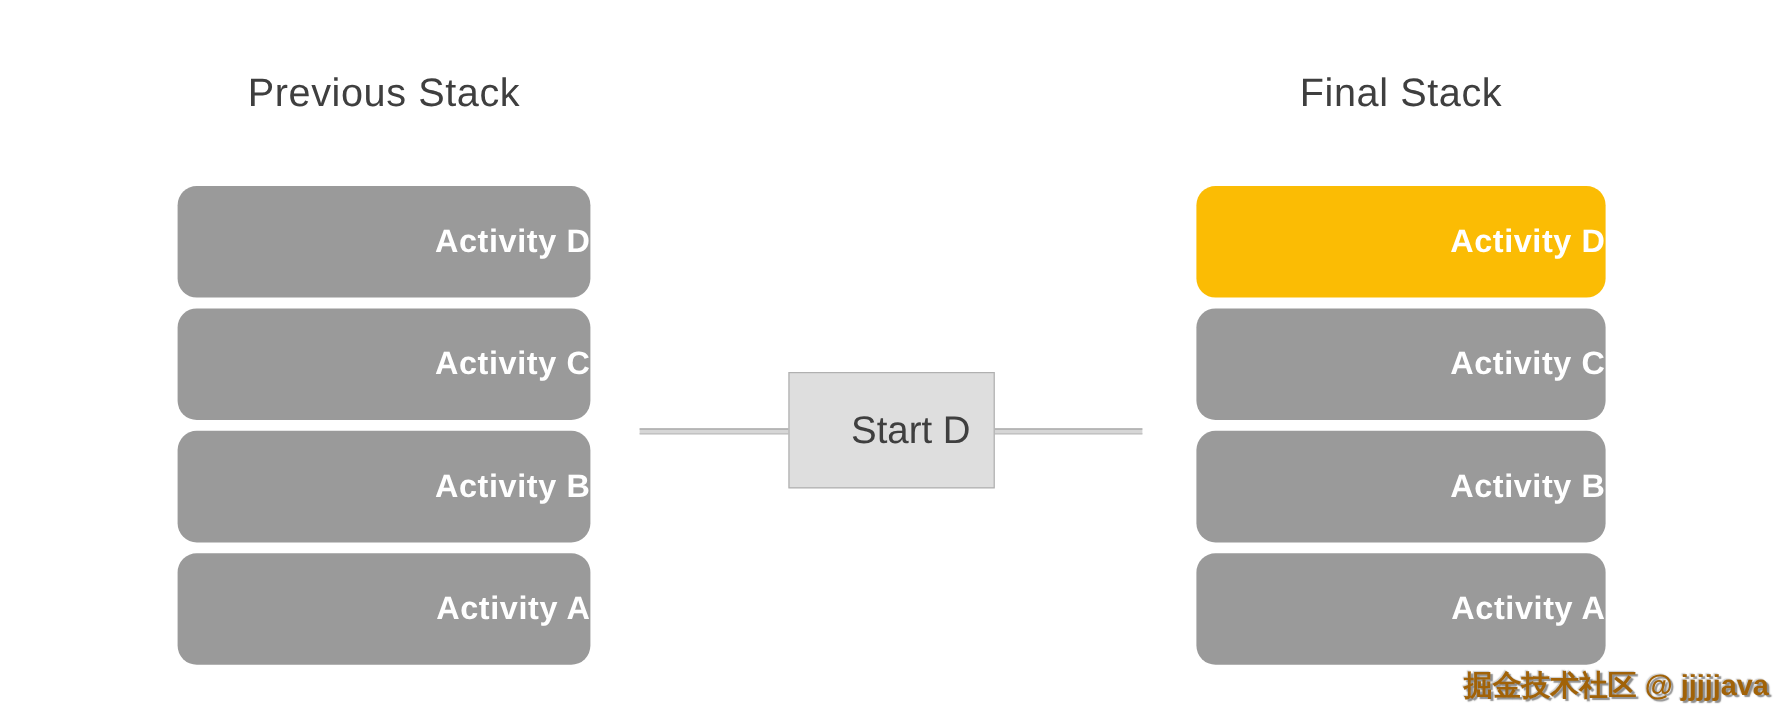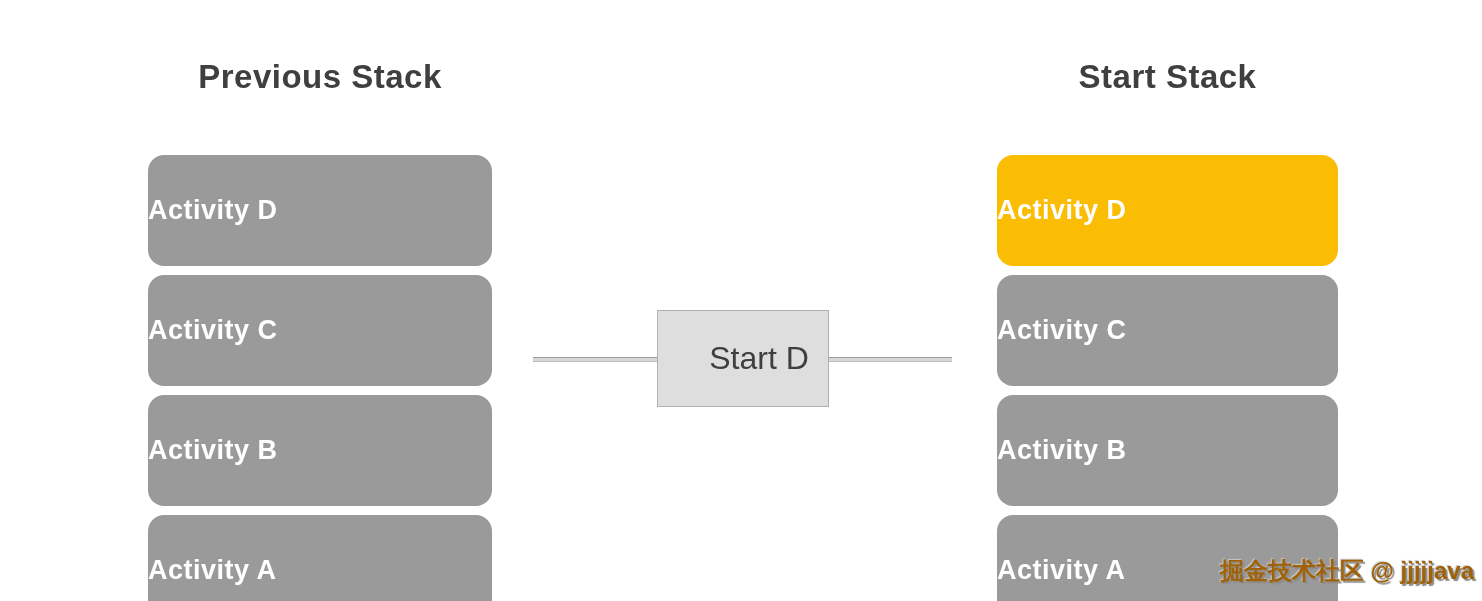--- a/index.html
+++ b/index.html
@@ -20,43 +20,43 @@
   .stack-col.left  { left: 148px; width: 344px; }
   .stack-col.right { left: 997px; width: 341px; }
 
   .stack-title {
     position: absolute;
     top: 58px;
     left: 0;
     width: 100%;
     text-align: center;
     font-size: 33px;
-    font-weight: bold;
+    font-weight: normal;
     color: var(--title_text, #3f3f3f);
     letter-spacing: 0.5px;
   }
 
   .stack-boxes {
     position: absolute;
     top: 155px;
     left: 0;
     width: 100%;
     display: flex;
     flex-direction: column;
     gap: 9px;
   }
 
   .stack-box {
-    height: 111px;
+    height: 93px;
     border-radius: 16px;
     background: var(--box_gray, #9a9a9a);
     color: var(--box_text, #ffffff);
     display: flex;
     align-items: center;
-    justify-content: flex-start;
+    justify-content: flex-end;
     font-size: 27px;
     font-weight: bold;
     letter-spacing: 0.5px;
   }
   .stack-box.highlighted {
     background: var(--box_highlight, #fbbc04);
   }
 
   
   .connector-line {
@@ -119,21 +119,21 @@
       </div>
     </div>
   </div>
 
   <div class="connector-line"></div>
   <div class="action-box">
     <span>Start D</span>
   </div>
 
   <div class="stack-col right">
-    <div class="stack-title">Start Stack</div>
+    <div class="stack-title">Final Stack</div>
     <div class="stack-boxes">
       <div class="stack-box highlighted">
         <span>Activity D</span>
       </div>
       <div class="stack-box">
         <span>Activity C</span>
       </div>
       <div class="stack-box">
         <span>Activity B</span>
       </div>

